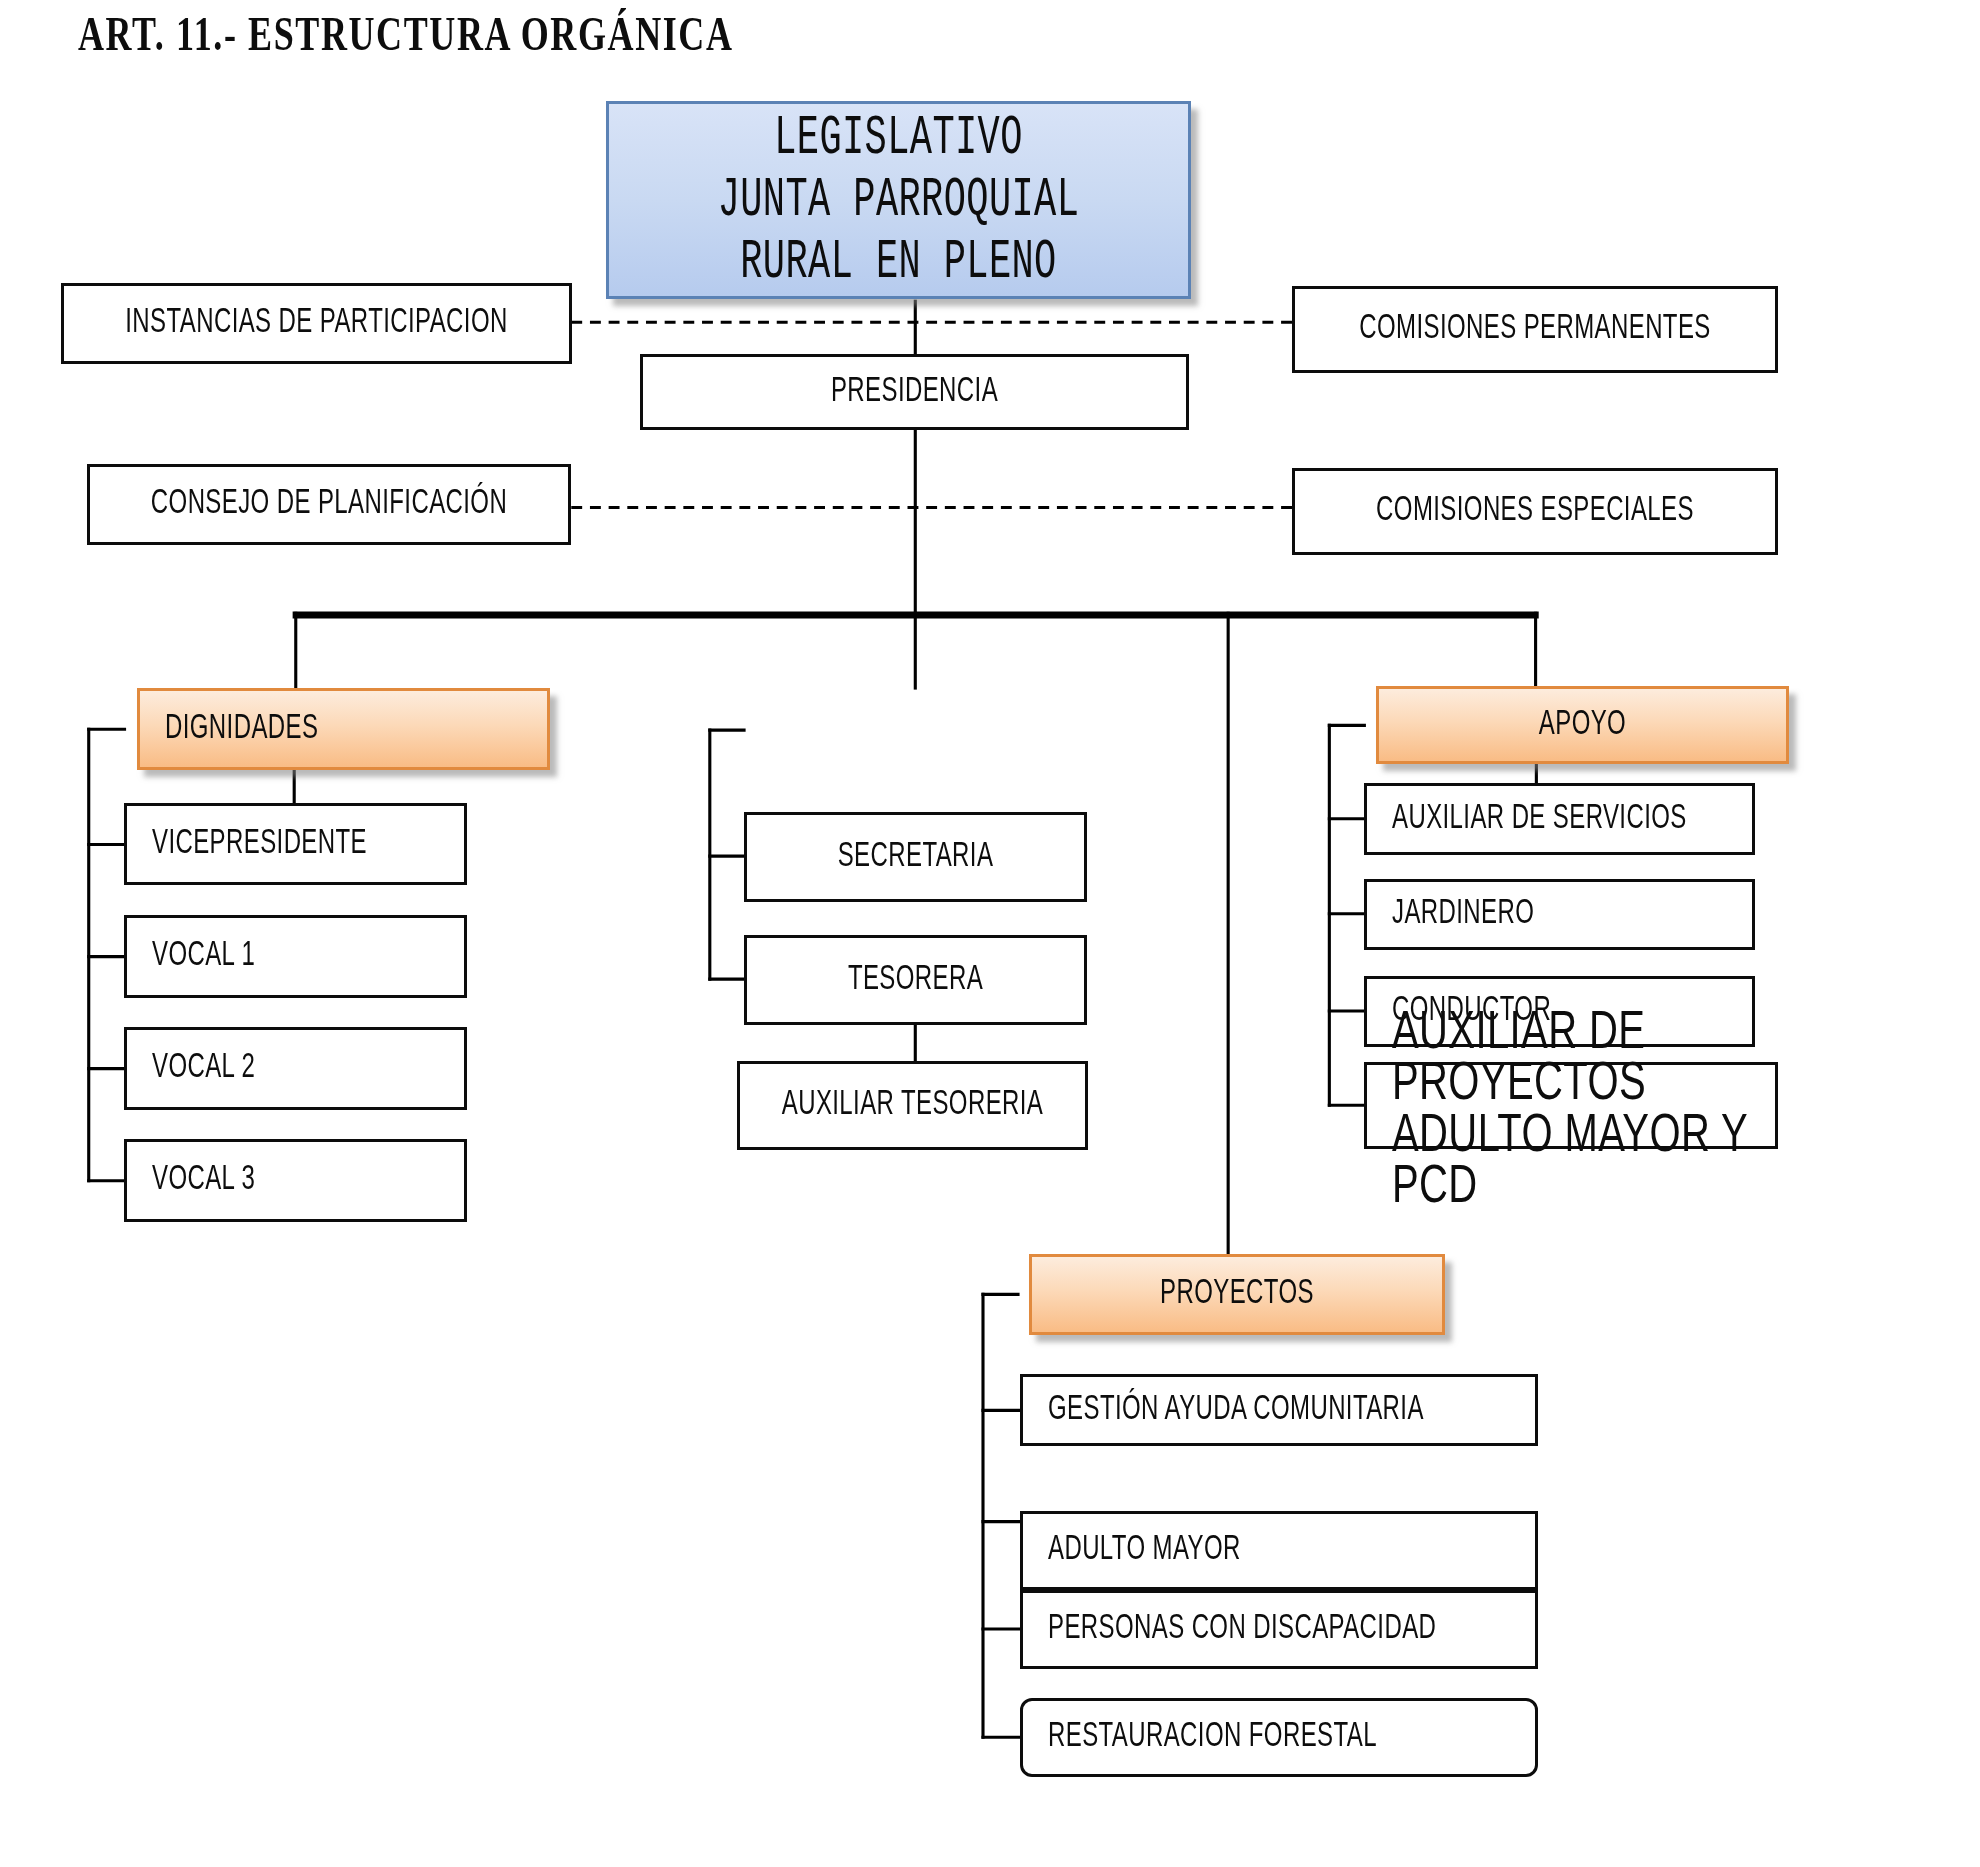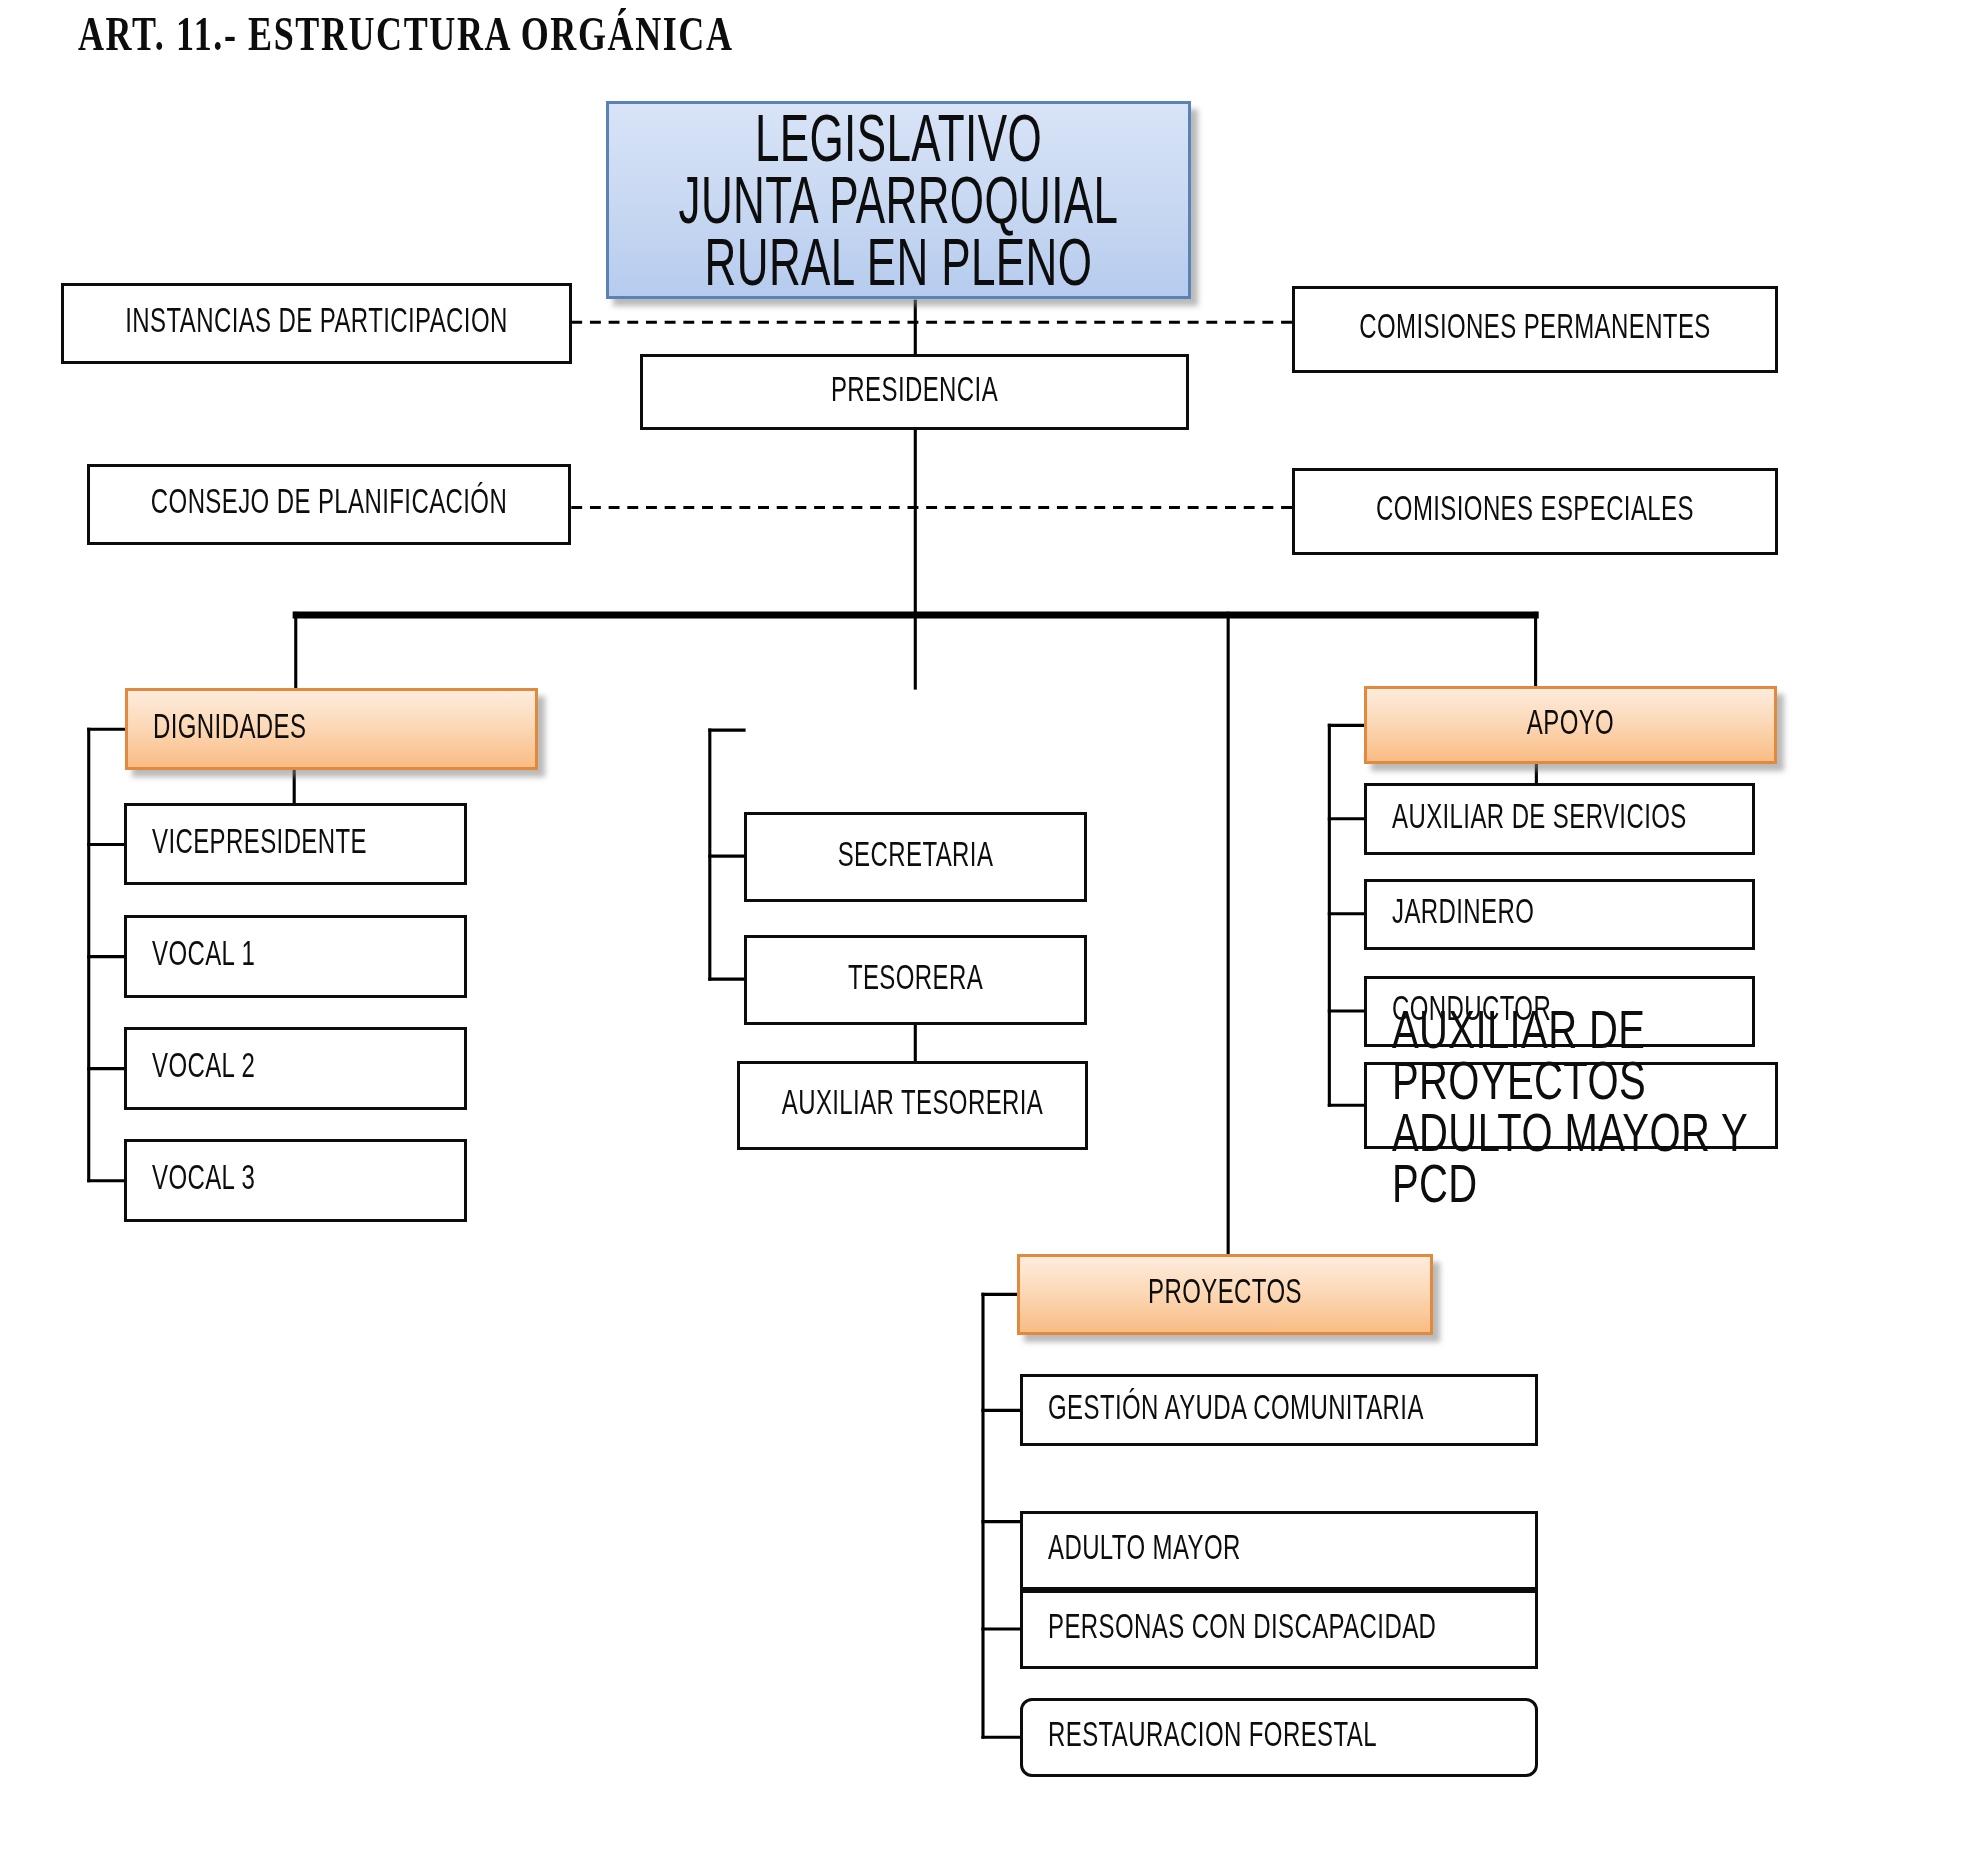--- a/index.html
+++ b/index.html
@@ -19,27 +19,28 @@
     padding-bottom:7px;
   }
   .node .lbl{display:inline-block;transform:scaleY(1.45);transform-origin:center;}
   .align-left{justify-content:flex-start;padding-left:25px;}
   .align-center{justify-content:center;}
 
   .orange{
     border:3.1px solid #e18a3e;
     background:linear-gradient(180deg,#fdecdd 0%,#fcd9b8 45%,#f9bc85 100%);
     box-shadow:7px 7.8px 5.4px rgba(130,130,130,0.55);
+    margin-left:12px;
   }
   .blue{
     border:3.9px solid #5b82b5;
     background:linear-gradient(180deg,#d8e3f7 0%,#c9d9f2 50%,#b6cbee 100%);
     box-shadow:7px 7.8px 5.4px rgba(130,130,130,0.55);
     flex-direction:column;justify-content:center;
-    font-family:Liberation Sans, sans-serif;font-size:44px;
+    font-family:Liberation Mono, monospace;font-size:37px;
     padding-bottom:0;white-space:nowrap;
   }
   .blue .bline{display:block;height:62px;line-height:62px;text-align:center;}
   .blue .lbl{transform:scaleY(1.5);}
 
   .wrap2{
     white-space:normal;line-height:38px;font-size:40px;
     padding-top:4.7px;padding-bottom:4.7px;align-items:center;
   }
   .wrap2 .lbl{transform:scaleY(1.35);}

